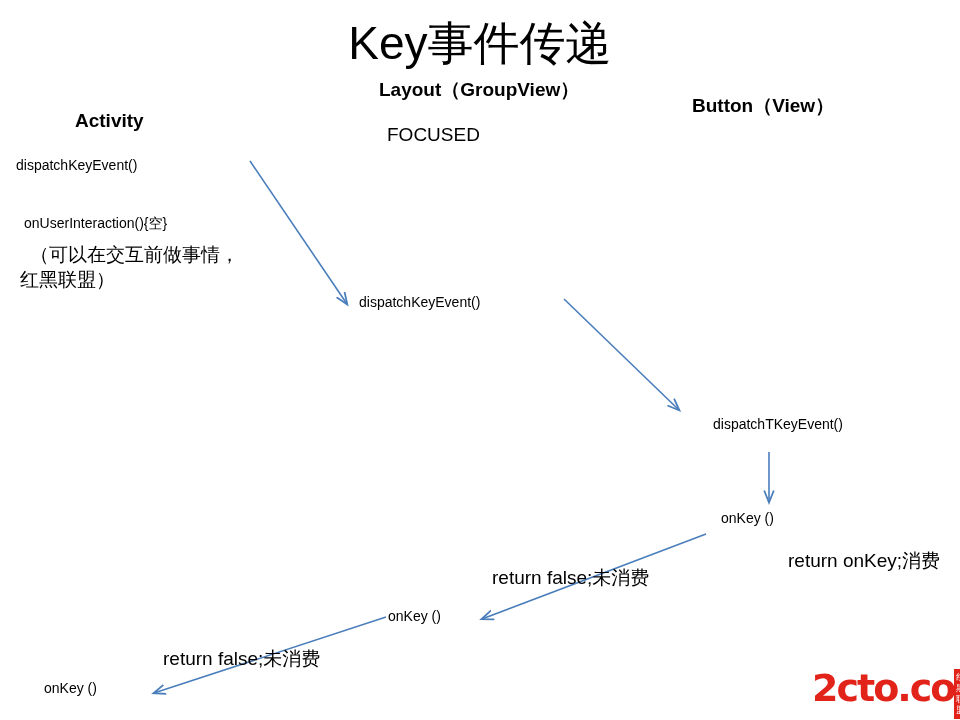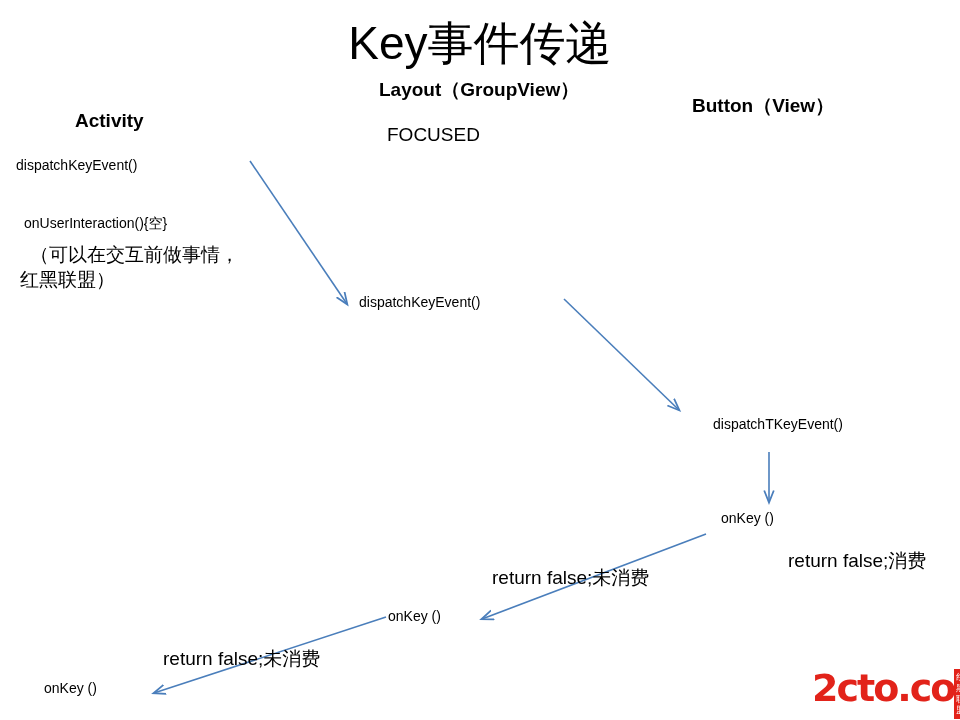--- a/index.html
+++ b/index.html
@@ -128,21 +128,21 @@
 
   <div class="lbl note" style="left:30px; top:243px;">（可以在交互前做事情，</div>
   <div class="lbl note" style="left:20px; top:268px;">红黑联盟）</div>
 
   <div class="lbl node" style="left:359px; top:294px;">dispatchKeyEvent()</div>
 
   <div class="lbl node" style="left:713px; top:416px;">dispatchTKeyEvent()</div>
 
   <div class="lbl node" style="left:721px; top:510px;">onKey ()</div>
 
-  <div class="lbl edge-label" style="left:788px; top:549px;">return false;消费</div>
+  <div class="lbl edge-label" style="left:788px; top:549px;">return onKey;消费</div>
 
   <div class="lbl edge-label" style="left:492px; top:566px;">return false;未消费</div>
 
   <div class="lbl node" style="left:388px; top:608px;">onKey ()</div>
 
   <div class="lbl edge-label" style="left:163px; top:647px;">return false;未消费</div>
 
   <div class="lbl node" style="left:44px; top:680px;">onKey ()</div>
 
   <div id="watermark">

